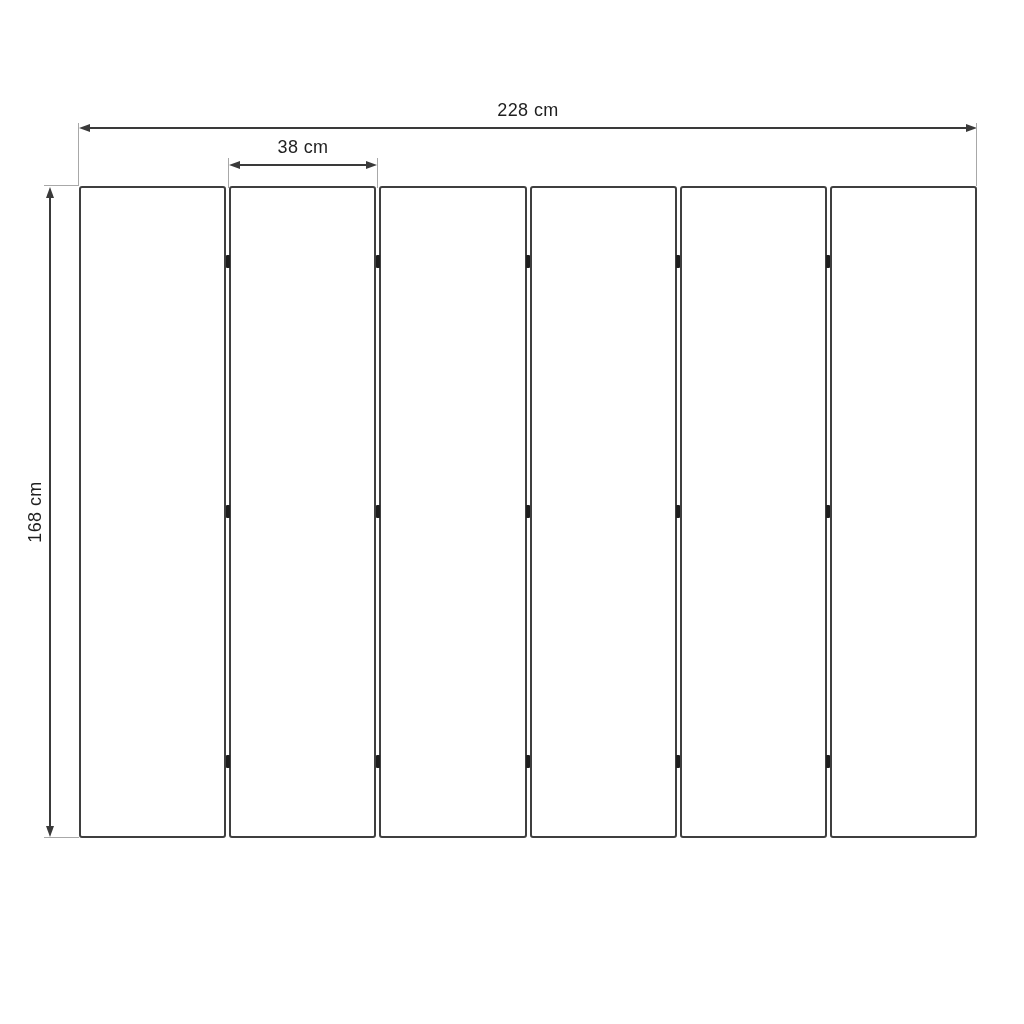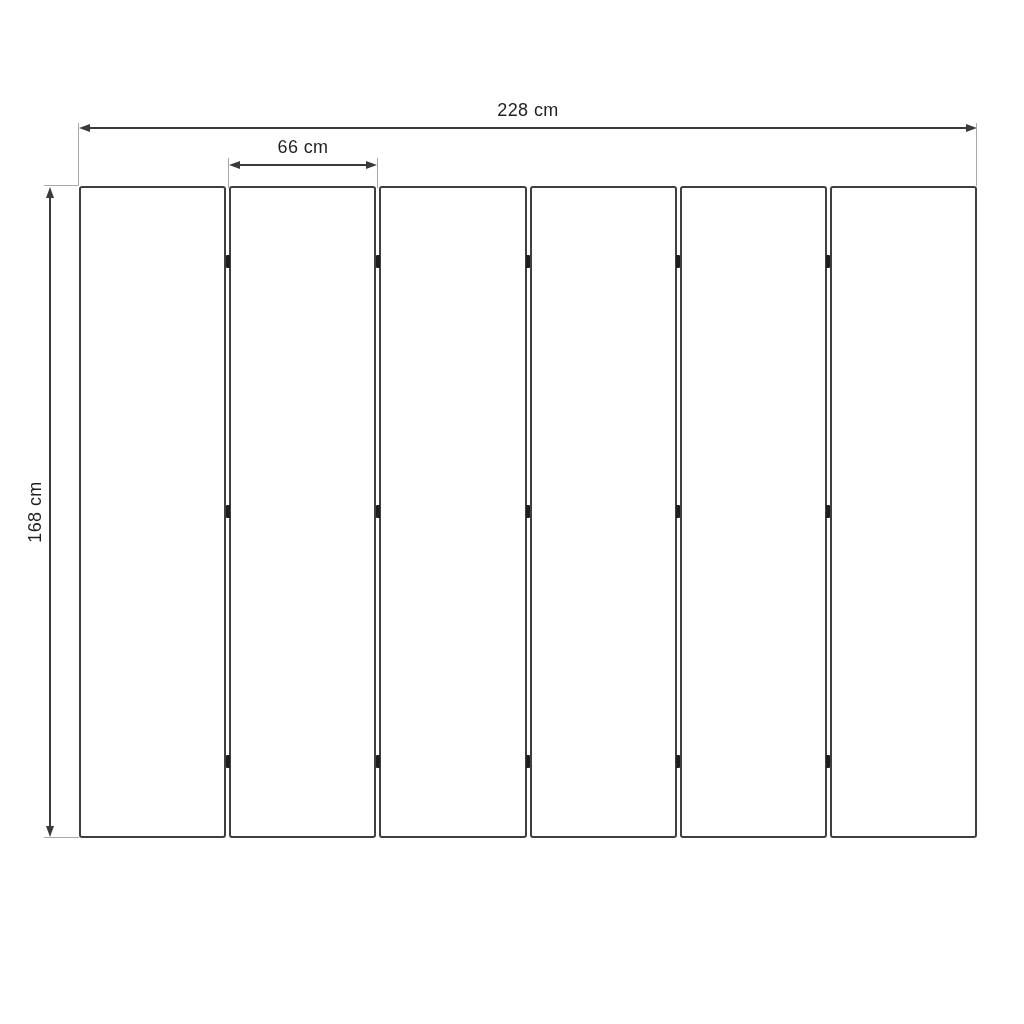--- a/index.html
+++ b/index.html
@@ -84,21 +84,21 @@
 
 <div class="canvas">
 
   <div class="dim-label label-total">228 cm</div>
   <div class="dim-line-h dim-total"></div>
   <div class="arrow arrow-left a-total-l"></div>
   <div class="arrow arrow-right a-total-r"></div>
   <div class="ext-v ext-total-l"></div>
   <div class="ext-v ext-total-r"></div>
 
-  <div class="dim-label label-panel">66 cm</div>
+  <div class="dim-label label-panel">38 cm</div>
   <div class="dim-line-h dim-panel"></div>
   <div class="arrow arrow-left a-panel-l"></div>
   <div class="arrow arrow-right a-panel-r"></div>
   <div class="ext-v ext-panel-l"></div>
   <div class="ext-v ext-panel-r"></div>
 
   <div class="dim-label label-height">168 cm</div>
   <div class="dim-line-v dim-height"></div>
   <div class="arrow arrow-up a-height-t"></div>
   <div class="arrow arrow-down a-height-b"></div>

